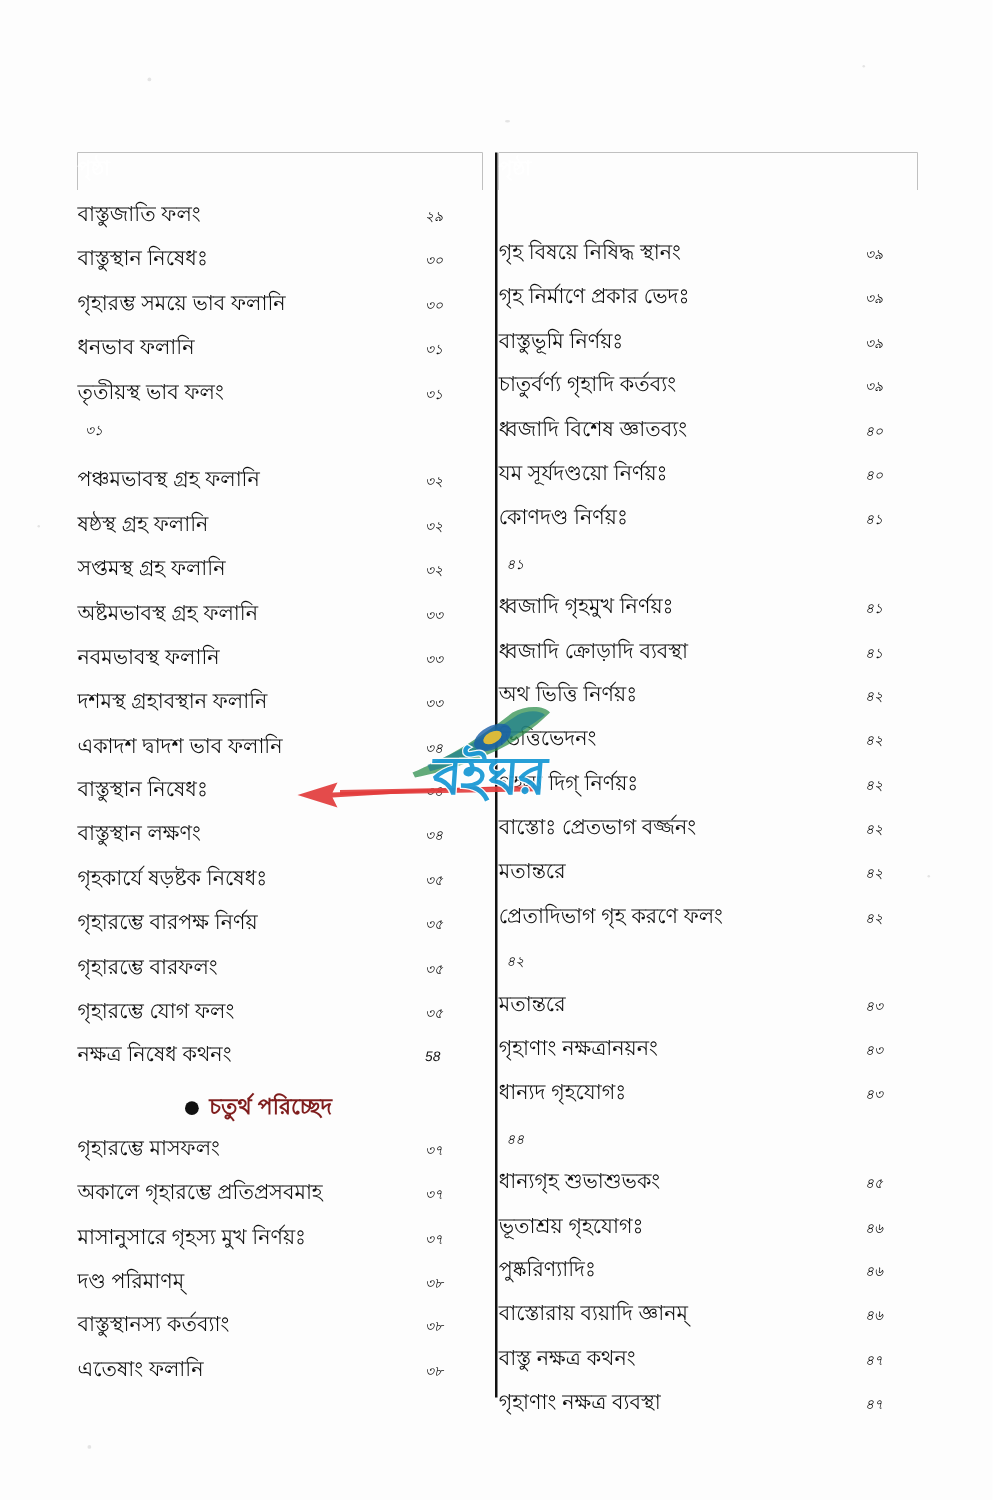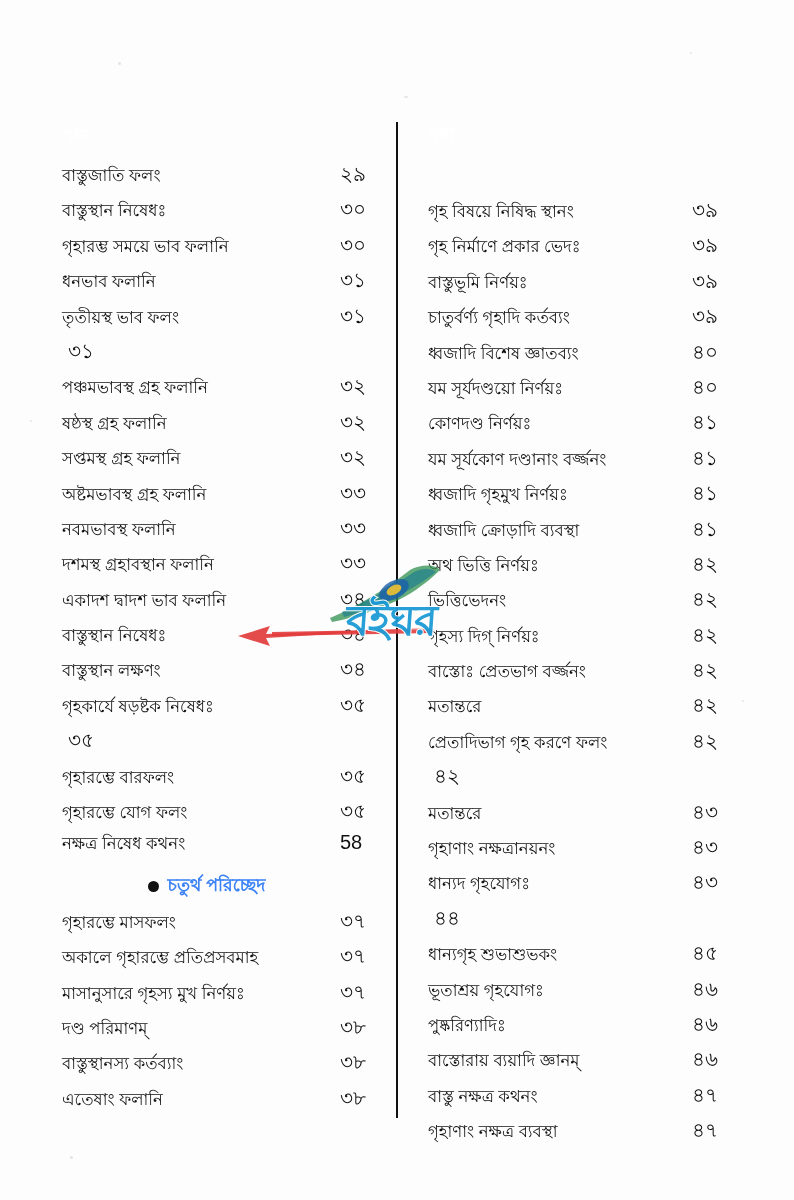--- a/index.html
+++ b/index.html
@@ -39,21 +39,21 @@
 
   .col {
     width: 336px;
     box-sizing: border-box;
   }
   .col.left {
     padding-right: 10px;
     border-right: 2px solid #111;
   }
   .col.right {
-    padding-left: 30px;
+    padding-left: 1px;
   }
 
   
   .hdr {
     height: 30px;
     background: #0b0b0b;
     display: flex;
     align-items: center;
     position: relative;
     margin-bottom: 7px;
@@ -92,43 +92,44 @@
     flex: 1;
     font-size: 16.5px;
     color: #111;
     white-space: nowrap;
     overflow: visible;
     letter-spacing: 0px;
   }
   .row .pg {
     width: 46px;
     text-align: left;
-    font-size: 20px;
+    font-size: 11px;
     color: #111;
     padding-left: 6px;
+    font-style: italic;
   }
   .col.right .row .pg {
     width: 42px;
     text-align: left;
     margin-top: 36px;
   }
 
   
   .row.section {
     justify-content: center;
     height: 39px;
     align-items: center;
   }
   .row.section .sec-wrap {
     display: flex;
     align-items: center;
     gap: 8px;
     font-size: 17.5px;
     font-weight: bold;
-    color: #3b82f6;
+    color: #7f1d1d;
     padding-right: 34px;
   }
   .bullet {
     width: 11px;
     height: 11px;
     background: #111;
     border-radius: 50%;
     display: inline-block;
   }
 
@@ -248,20 +249,21 @@
       </div>
       <div class="row">
         <span class="title">বাস্তুস্থান লক্ষণং</span>
         <span class="pg">৩৪</span>
       </div>
       <div class="row">
         <span class="title">গৃহকার্যে ষড়ষ্টক নিষেধঃ</span>
         <span class="pg">৩৫</span>
       </div>
       <div class="row">
+        <span class="title">গৃহারম্ভে বারপক্ষ নির্ণয়</span>
         <span class="pg">৩৫</span>
       </div>
       <div class="row">
         <span class="title">গৃহারম্ভে বারফলং</span>
         <span class="pg">৩৫</span>
       </div>
       <div class="row">
         <span class="title">গৃহারম্ভে যোগ ফলং</span>
         <span class="pg">৩৫</span>
       </div>
@@ -335,21 +337,20 @@
       </div>
       <div class="row">
         <span class="title">যম সূর্যদণ্ডয়ো নির্ণয়ঃ</span>
         <span class="pg">৪০</span>
       </div>
       <div class="row">
         <span class="title">কোণদণ্ড নির্ণয়ঃ</span>
         <span class="pg">৪১</span>
       </div>
       <div class="row">
-        <span class="title">যম সূর্যকোণ দণ্ডানাং বর্জ্জনং</span>
         <span class="pg">৪১</span>
       </div>
       <div class="row">
         <span class="title">ধ্বজাদি গৃহমুখ নির্ণয়ঃ</span>
         <span class="pg">৪১</span>
       </div>
       <div class="row">
         <span class="title">ধ্বজাদি ক্রোড়াদি ব্যবস্থা</span>
         <span class="pg">৪১</span>
       </div>

